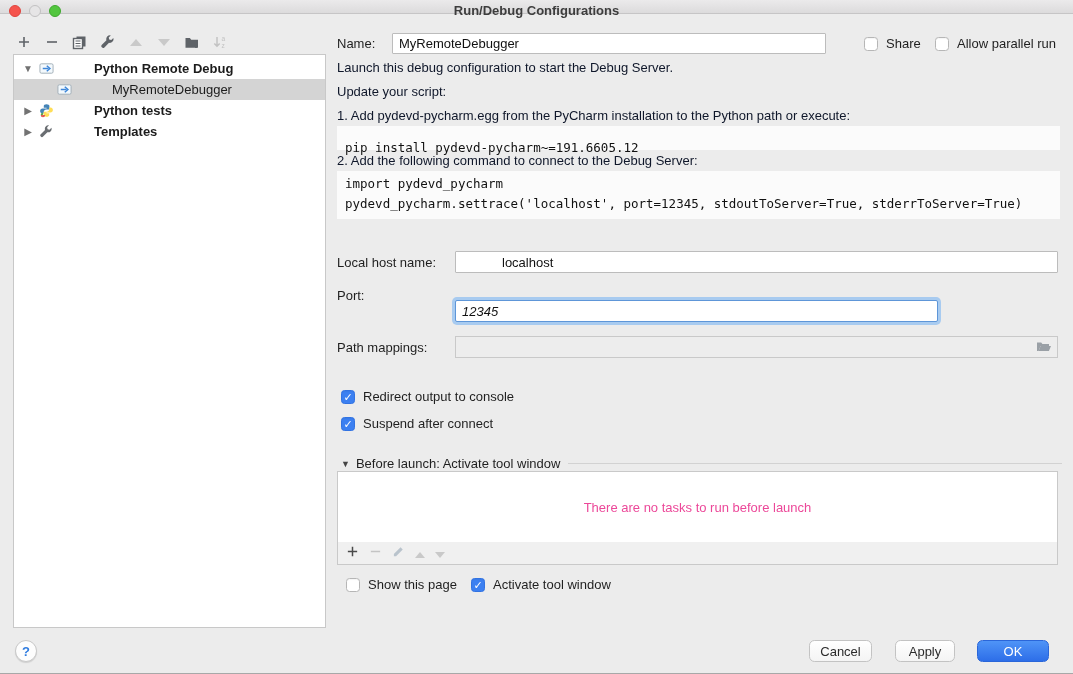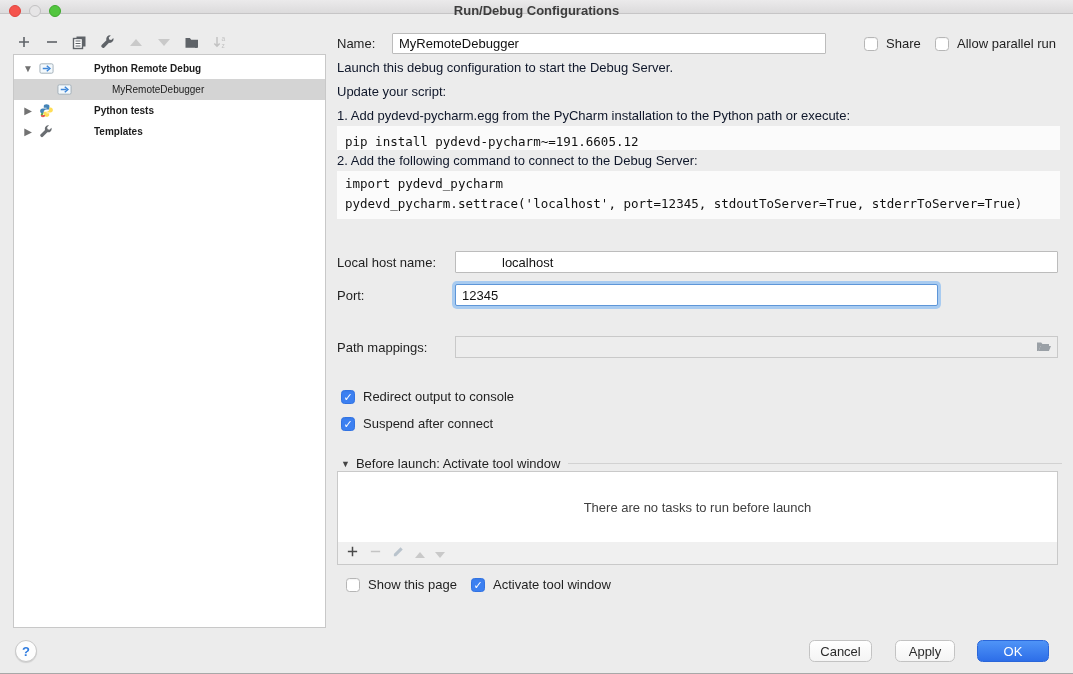--- a/index.html
+++ b/index.html
@@ -32,21 +32,21 @@
 
   
   .tree-panel {
     left:13px; top:54px; width:313px; height:574px;
     background:#ffffff; border:1px solid #c8c8c8; overflow:hidden;
   }
   .tree-row { display:flex; align-items:center; height:21px; padding-left:6px; white-space:nowrap; }
   .tree-row.selected { background:#d4d4d4; }
   .tree-row .chev { width:16px; text-align:center; color:#727272; font-size:10px; }
   .tree-row .t-icon { width:16px; height:16px; margin:0 4px 0 2px; display:flex; align-items:center; justify-content:center; }
-  .tree-row .lbl { font-size:10px; color:#1c1c1c;padding-left:36px; }
+  .tree-row .lbl { font-size:13px; color:#1c1c1c;padding-left:36px; }
   .tree-row .lbl.bold { font-weight:bold; }
   .indent { width:34px; }
 
   
   .right-pane { left:337px; top:0; width:723px; height:674px; }
   .lab { color:#1f1f1f; font-size:13px; }
 
   .field {
     background:#ffffff; border:1px solid #bcbcbc; border-radius:1px;
     font-size:13px; color:#111; padding:0 6px;
@@ -79,21 +79,21 @@
   .cbrow { display:flex; align-items:center; gap:8px; }
 
   
   .bl-header { display:flex; align-items:center; width:721px; }
   .bl-header .chev { font-size:9px; color:#444; margin-right:6px; }
   .bl-line { flex:1; border-top:1px solid #d2d2d2; margin-left:8px; }
   .tasks-box {
     width:721px; height:72px; background:#ffffff; border:1px solid #c9c9c9;
     display:flex; align-items:center; justify-content:center;
   }
-  .tasks-empty { color:#404040; font-size:13px; }
+  .tasks-empty { color:#ec4899; font-size:13px; }
   .tasks-toolbar {
     width:721px; height:23px; background:#f0f0f0;
     border:1px solid #c9c9c9; border-top:none;
     display:flex; align-items:center; gap:10px; padding-left:8px;
   }
 
   
   .btn {
     height:22px; border-radius:5.5px; background:linear-gradient(#ffffff,#f4f4f4);
     border:1px solid #c3c3c3; font-size:13px; color:#2b2b2b;
@@ -225,31 +225,31 @@
     <span class="lab">Share</span>
   </div>
   <div class="abs cbrow" style="left:598px;top:36px">
     <span class="cb"></span>
     <span class="lab">Allow parallel run</span>
   </div>
 
   <div class="abs para" style="left:0;top:60px">Launch this debug configuration to start the Debug Server.</div>
   <div class="abs para" style="left:0;top:84px">Update your script:</div>
   <div class="abs para" style="left:0;top:108px">1. Add pydevd-pycharm.egg from the PyCharm installation to the Python path or execute:</div>
-  <div class="abs codeblock" style="left:0;top:126px;width:723px;height:24px;padding-top:6px">pip install pydevd-pycharm~=191.6605.12</div>
+  <div class="abs codeblock" style="left:0;top:126px;width:723px;height:24px;padding-top:12px">pip install pydevd-pycharm~=191.6605.12</div>
   <div class="abs para" style="left:0;top:153px">2. Add the following command to connect to the Debug Server:</div>
   <div class="abs codeblock" style="left:0;top:171px;width:723px;height:48px">
     <div>import pydevd_pycharm</div>
     <div>pydevd_pycharm.settrace('localhost', port=12345, stdoutToServer=True, stderrToServer=True)</div>
   </div>
 
   <div class="abs lab" style="left:0;top:255px">Local host name:</div>
   <input class="abs field" style="left: 118px; top: 251px; width: 603px; height: 22px; padding-left: 46px;" value="localhost">
   <div class="abs lab" style="left:0;top:288px">Port:</div>
-  <input class="abs field focus-ring" style="left: 118px; top: 284px; width: 483px; height: 22px;" value="12345">
+  <input class="abs field focus-ring" style="left: 118px; top: 300px; width: 483px; height: 22px; font-style: italic;" value="12345">
 
   <div class="abs lab" style="left:0;top:340px">Path mappings:</div>
   <div class="abs" style="left:118px;top:336px;width:603px;height:22px;background:#ededed;border:1px solid #c9c9c9;">
     <span style="position:absolute;right:5px;top:3px">
       <svg width="16" height="14" viewBox="0 0 16 14">
           <path d="M1 2.5h4.2l1.2 1.6H13v2H4.6L2.6 11H1z" fill="#9aa0a6"></path>
           <path d="M4.6 6.1H15L12.9 11H2.6z" fill="#9aa0a6"></path>
         </svg>
     </span>
   </div>

